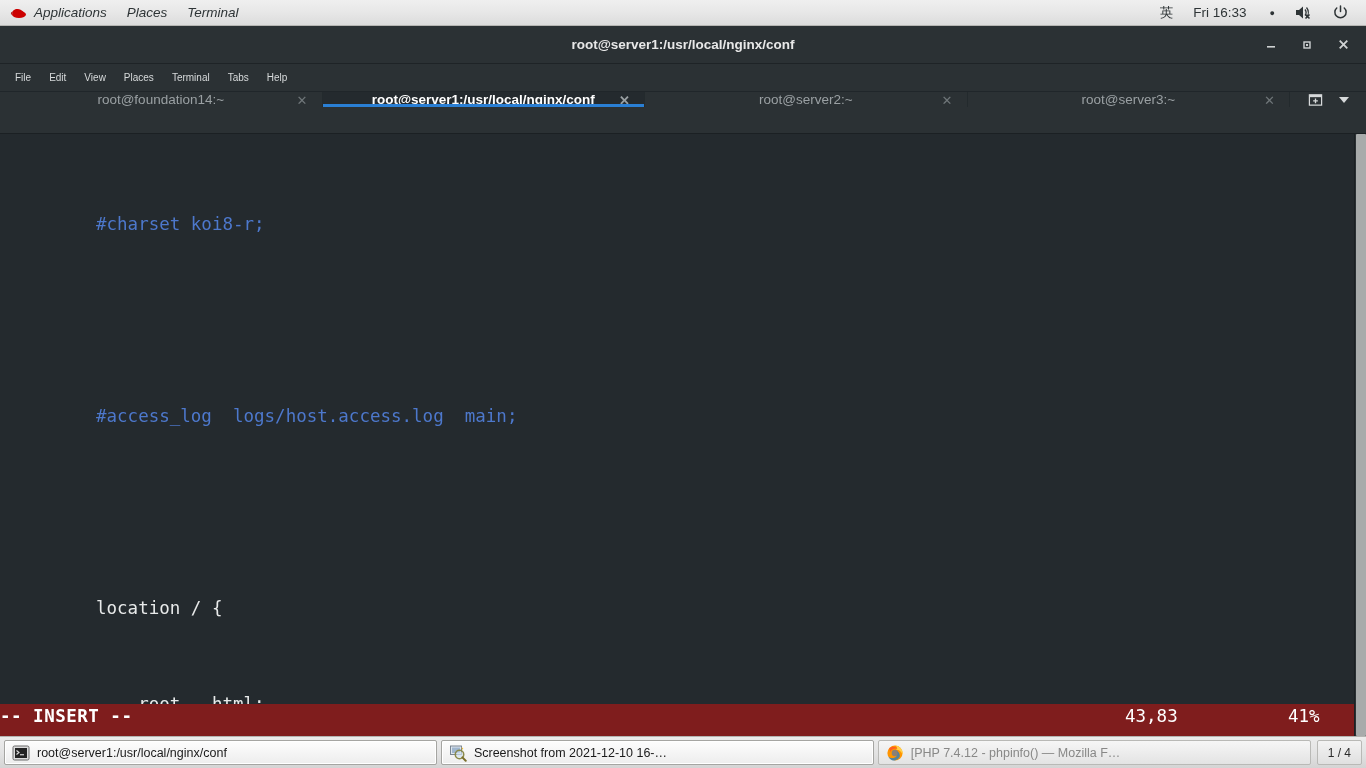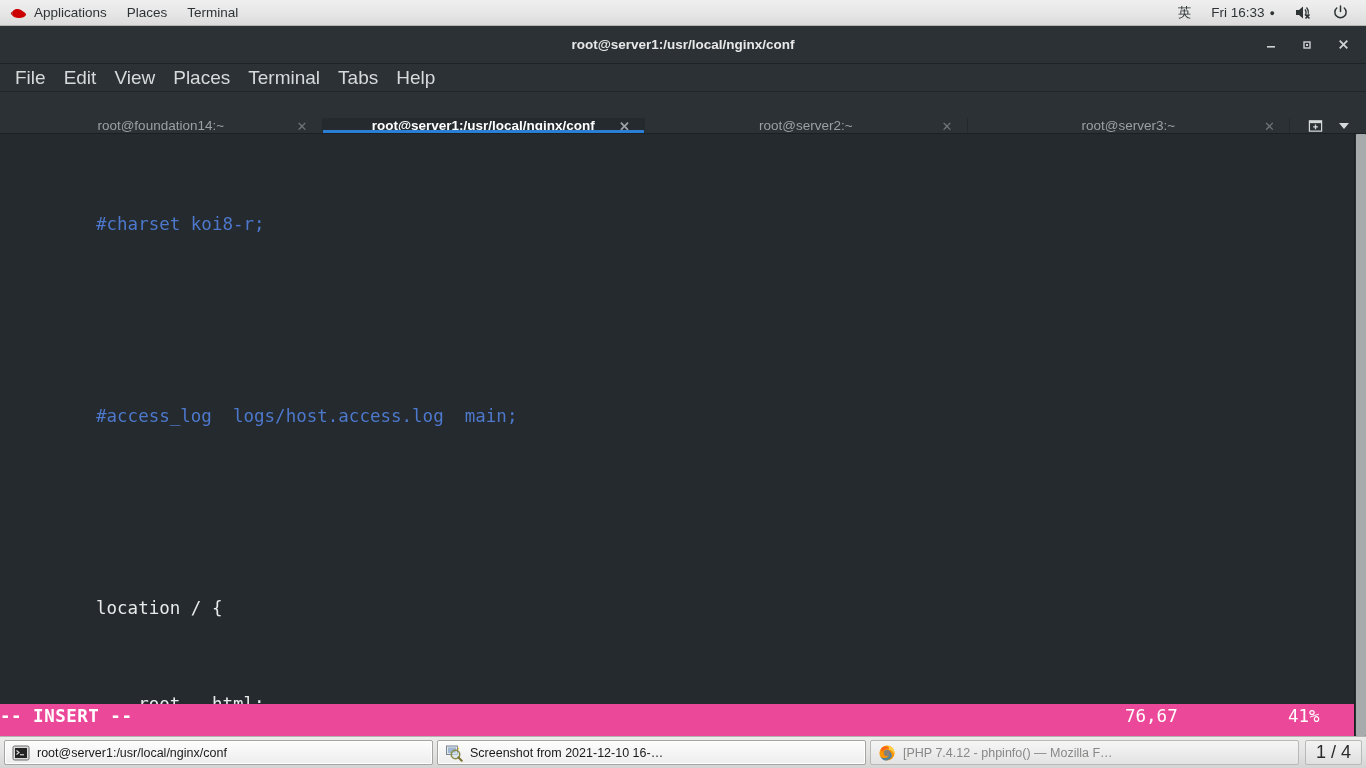--- a/index.html
+++ b/index.html
@@ -13,21 +13,21 @@
 
   
   .gnome-panel {
     position: absolute; top: 0; left: 0;
     width: 1366px; height: 26px;
     background: linear-gradient(to bottom, #efefef 0%, #e7e7e7 50%, #dcdcdc 100%);
     border-bottom: 1px solid #b6b6b3;
     display: flex; align-items: center;
     font-size: 13px; color: #2e3436;
   }
-  .panel-left { display: flex; align-items: center; height: 100%; }
+  .panel-left { display: flex; align-items: center; height: 100%; font-style: italic; }
   .panel-right { margin-left: auto; display: flex; align-items: center; height: 100%; padding-right: 8px; }
   .panel-item {
     padding: 0 10px; height: 100%;
     display: flex; align-items: center; gap: 7px;
     font-size: 13.5px; color: #2e3436;
   }
   .redhat-logo { width: 17px; height: 13px; position: relative; display:block; }
 
   
   .term-window {
@@ -56,27 +56,27 @@
     color: #cfd2d3; font-size: 13px; line-height: 1;
   }
 
   .menubar {
     height: 28px; background: #2b3134;
     display: flex; align-items: center;
     padding-left: 6px;
     border-bottom: 1px solid #20262a;
   }
   .menu-item {
-    padding: 3px 9px; font-size: 19px; color: #d7dadb;
+    padding: 3px 9px; font-size: 10px; color: #d7dadb;
   }
 
   
   .tabbar {
     height: 42px; background: #2b3134;
-    display: flex; align-items: flex-end;
+    display: flex; align-items: flex-start;
     border-bottom: 1px solid #1b2023;
   }
   .tab {
     flex: 1 1 0; min-width: 0;
     display: flex; align-items: center; justify-content: center;
     position: relative;
     font-size: 13.5px; color: #9aa0a3;
     border-right: 1px solid #232a2d;
     padding: 0 8px;
   }
@@ -111,21 +111,21 @@
     font-size: 17.5px; line-height: 32px;
     color: #e8eaea;
     white-space: pre;
   }
   .code-line { padding-left: 96px; height: 32px; }
   .cmt { color: #4d78cc; }
 
   
   .statusbar {
     height: 32px; position: relative;
-    background: #ec4899;
+    background: #7f1d1d;
     font-family: "DejaVu Sans Mono", "Liberation Mono", monospace;
     font-size: 17.5px; color: #ffffff;
   }
   .st-mode { position: absolute; left: 0px; top: 2px; font-weight: bold; letter-spacing: 0.5px; }
   .st-pos  { position: absolute; left: 1125px; top: 2px; }
   .st-pct  { position: absolute; left: 1288px; top: 2px; }
 
   
   .vscroll {
     position: absolute; top: 0; right: 0; width: 12px; height: 100%;
@@ -161,21 +161,21 @@
   }
   .task-btn .tb-label {
     white-space: nowrap; overflow: hidden; text-overflow: ellipsis;
   }
   .tb-icon { width: 18px; height: 18px; flex: 0 0 18px; position: relative; }
   .workspace {
     flex: 0 0 auto; margin-left: 2px; height: 25px;
     border: 1px solid #b9b9b6; border-radius: 2px;
     background: linear-gradient(to bottom, #f3f3f3, #e0e0e0);
     display: flex; align-items: center; justify-content: center;
-    padding: 0 10px; font-size: 18px; color: #2b2b2b;
+    padding: 0 10px; font-size: 12px; color: #2b2b2b;
   }
 
   .spk { width: 18px; height: 15px; display:block; }
   .pwr { width: 15px; height: 15px; display:block; }
 </style>
 </head>
 <body>
 
 <div class="gnome-panel">
   <div class="panel-left">
@@ -193,21 +193,21 @@
       <span>Places</span>
     </div>
     <div class="panel-item">
       <span>Terminal</span>
     </div>
   </div>
   <div class="panel-right">
     <div class="panel-item">
       <span>英</span>
     </div>
-    <div class="panel-item" style="gap:5px;">
+    <div class="panel-item" style="gap:23px;">
       <span>Fri 16:33</span>
       <span style="font-size:9px;">●</span>
     </div>
     <div class="panel-item">
       <span class="spk">
         <svg width="18" height="15" viewBox="0 0 18 15">
           <path d="M1 5 h3 L8 1.5 v12 L4 10 H1 Z" fill="#2e3436"></path>
           <path d="M10 4.5 a5 5 0 0 1 0 6" stroke="#2e3436" stroke-width="1.3" fill="none"></path>
           <path d="M11.5 2.5 a8 8 0 0 1 0 10" stroke="#2e3436" stroke-width="1.3" fill="none"></path>
           <path d="M10.5 9.5 l4 4 M14.5 9.5 l-4 4" stroke="#2e3436" stroke-width="1.6"></path>
@@ -311,21 +311,21 @@
       
       
       
       
       
       
     </div>
 
     <div class="statusbar" style="position:absolute; left:0; right:0; bottom:0;">
       <span class="st-mode">-- INSERT --</span>
-      <span class="st-pos">76,67</span>
+      <span class="st-pos">43,83</span>
       <span class="st-pct">41%</span>
     </div>
 
     <div class="vscroll">
       <div class="thumb"></div>
     </div>
   </div>
 </div>
 
 <div class="taskbar">

